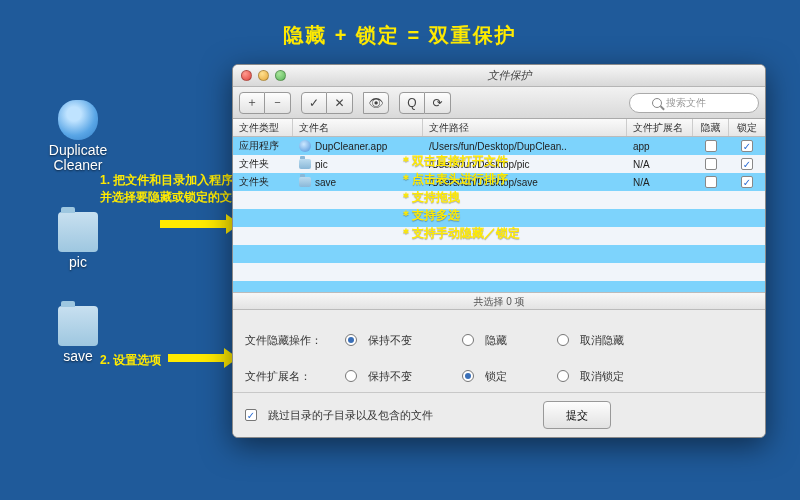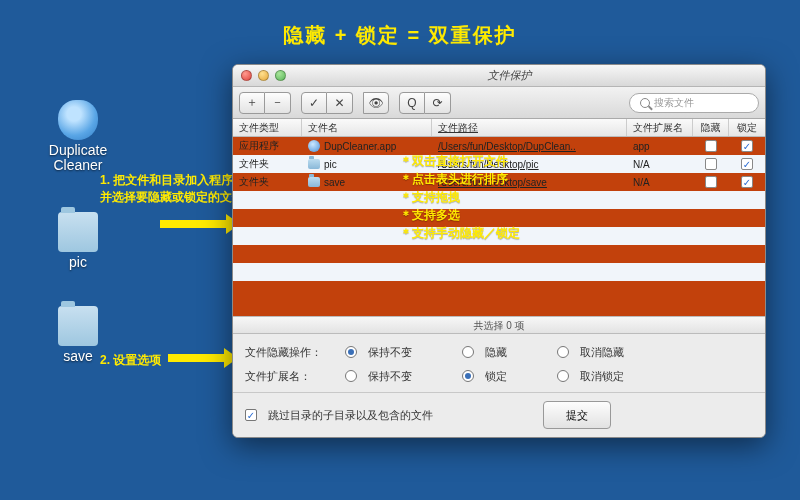--- a/index.html
+++ b/index.html
@@ -26,40 +26,40 @@
   .traffic { display:flex; gap:6px; padding:0 8px; }
   .dot { width:11px; height:11px; border-radius:50%; border:1px solid rgba(0,0,0,.25); }
   .dot.r{background:radial-gradient(circle at 35% 30%,#ff9a8f,#e0443e);} .dot.y{background:radial-gradient(circle at 35% 30%,#ffe08f,#e6a93c);} .dot.g{background:radial-gradient(circle at 35% 30%,#a8e59a,#5cb85c);}
   .win-title { flex:1; text-align:center; padding-right:40px; }
 
   .toolbar { height:32px; background:linear-gradient(#f2f2f2,#d9d9d9); border-bottom:1px solid #aaa; display:flex; align-items:center; padding:0 6px; gap:10px; }
   .tb-group { display:flex; }
   .tb-btn { height:22px; min-width:26px; background:linear-gradient(#fdfdfd,#e3e3e3); border:1px solid #9a9a9a; display:flex; align-items:center; justify-content:center; font-size:12px; color:#444; }
   .tb-group .tb-btn:first-child{border-radius:4px 0 0 4px;} .tb-group .tb-btn:last-child{border-radius:0 4px 4px 0;} .tb-group .tb-btn:not(:first-child){border-left:none;}
   .spacer{flex:1;}
-  .search { height:20px; width:130px; border-radius:10px; border:1px solid #aaa; background:#fff; display:flex; align-items:center; padding:0 10px; font-size:10px; color:#999; gap:4px;}
+  .search { height:20px; width:130px; border-radius:10px; border:1px solid #aaa; background:#fff; display:flex; align-items:center; padding:0 22px; font-size:10px; color:#999; gap:4px;}
   .mag { width:10px;height:10px;border:1.5px solid #888;border-radius:50%; position:relative;}
   .mag:after{content:"";position:absolute;width:5px;height:1.5px;background:#888;transform:rotate(45deg);left:7px;top:8px;}
 
   .header-row { height:18px; background:linear-gradient(#fafafa,#e6e6e6); border-bottom:1px solid #bbb; display:flex; font-size:10px; color:#333;}
   .header-row > div { border-right:1px solid #ccc; padding:2px 6px; display:flex; align-items:center;}
-  .c-type{width:69px;text-align:right;} .c-name{width:130px;} .c-path{flex:1;text-decoration:underline;} .c-ext{width:66px;} .c-hide{width:36px;justify-content:center;} .c-lock{width:36px;justify-content:center;border-right:none!important;}
-  .rows { flex:1; background:#c2410c; overflow:hidden;}
+  .c-type{width:60px;text-align:right;} .c-name{width:130px;} .c-path{flex:1;} .c-ext{width:66px;} .c-hide{width:36px;justify-content:center;} .c-lock{width:36px;justify-content:center;border-right:none!important;}
+  .rows { flex:1; background:#7dd3fc; overflow:hidden;}
   .row { height:18px; display:flex; font-size:10px; color:#222; align-items:center;}
   .row:nth-child(even){background:#f1f5fa;}
   .row > div{padding:0 6px; display:flex; align-items:center; gap:4px;}
   .mini-folder{width:12px;height:10px;background:linear-gradient(#bcdcf0,#8ab8d8);border-radius:2px;position:relative;display:inline-block;}
   .mini-folder:before{content:"";position:absolute;top:-3px;left:1px;width:5px;height:3px;background:#8ab8d8;border-radius:1px 1px 0 0;}
   .mini-app{width:12px;height:12px;background:radial-gradient(circle at 40% 35%,#cce8ff,#4a90d9);border-radius:50%;display:inline-block;}
   .cb{width:12px;height:12px;border:1px solid #888;border-radius:2px;background:#fff;display:inline-flex;align-items:center;justify-content:center;font-size:10px;color:#2a6cd4;}
 
   .status { height:18px; background:linear-gradient(#f7f7f7,#e3e3e3); border-top:1px solid #bbb; border-bottom:1px solid #bbb; text-align:center; font-size:10px; color:#555; line-height:18px;}
 
   .panel { background:#ececec; padding:6px 12px 8px; font-size:11px; color:#333;}
-  .opt-row{display:flex;align-items:center;height:24px;}
+  .opt-row{display:flex;align-items:center;height:24px;margin-top:12px;}
   .opt-label{width:100px;}
   .radios{display:flex;gap:50px;flex:1;}
   .radio{display:flex;align-items:center;gap:11px;}
   .rd{width:12px;height:12px;border:1px solid #777;border-radius:50%;background:#fff;display:inline-flex;align-items:center;justify-content:center;}
   .rd.on:after{content:"";width:6px;height:6px;background:#3a6fb7;border-radius:50%;}
   .sep{height:1px;background:#c8c8c8;margin:4px -12px;}
   .bottom{display:flex;align-items:center;gap:8px;padding-top:4px;}
   .chk{width:12px;height:12px;border:1px solid #777;border-radius:2px;background:#fff;display:inline-flex;align-items:center;justify-content:center;color:#2a6cd4;font-size:10px;}
   .submit{margin:0 auto;position:relative;left:-20px;}
   .btn{height:28px;padding:0 22px;background:linear-gradient(#fdfdfd,#e2e2e2);border:1px solid #999;border-radius:4px;font-size:11px;}

